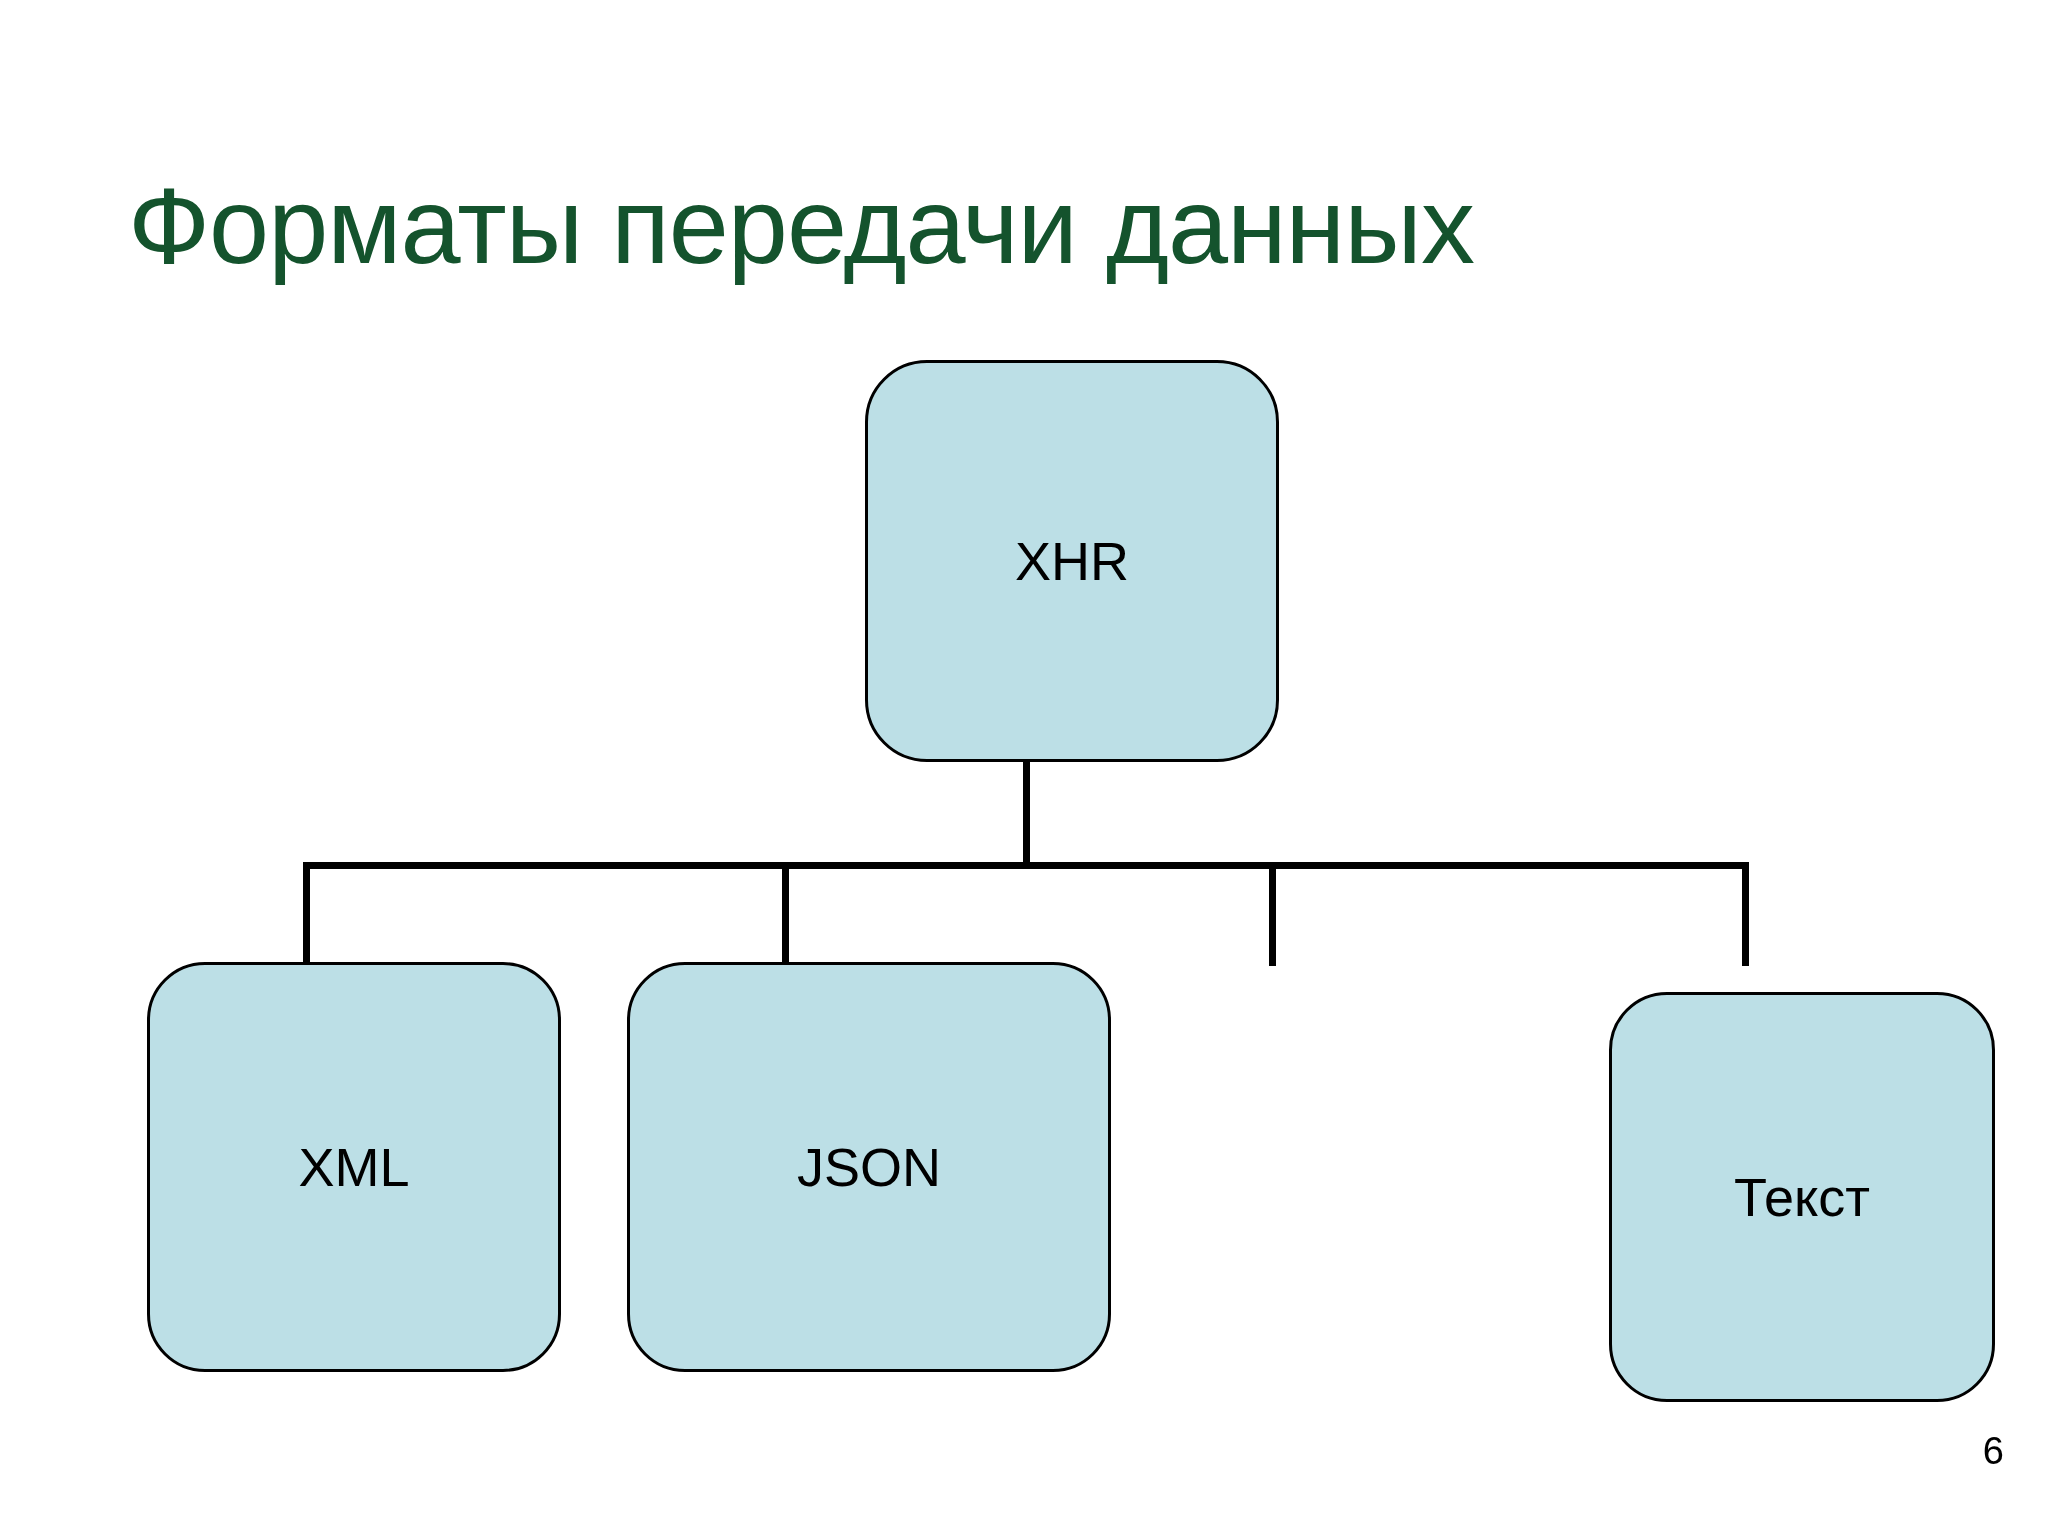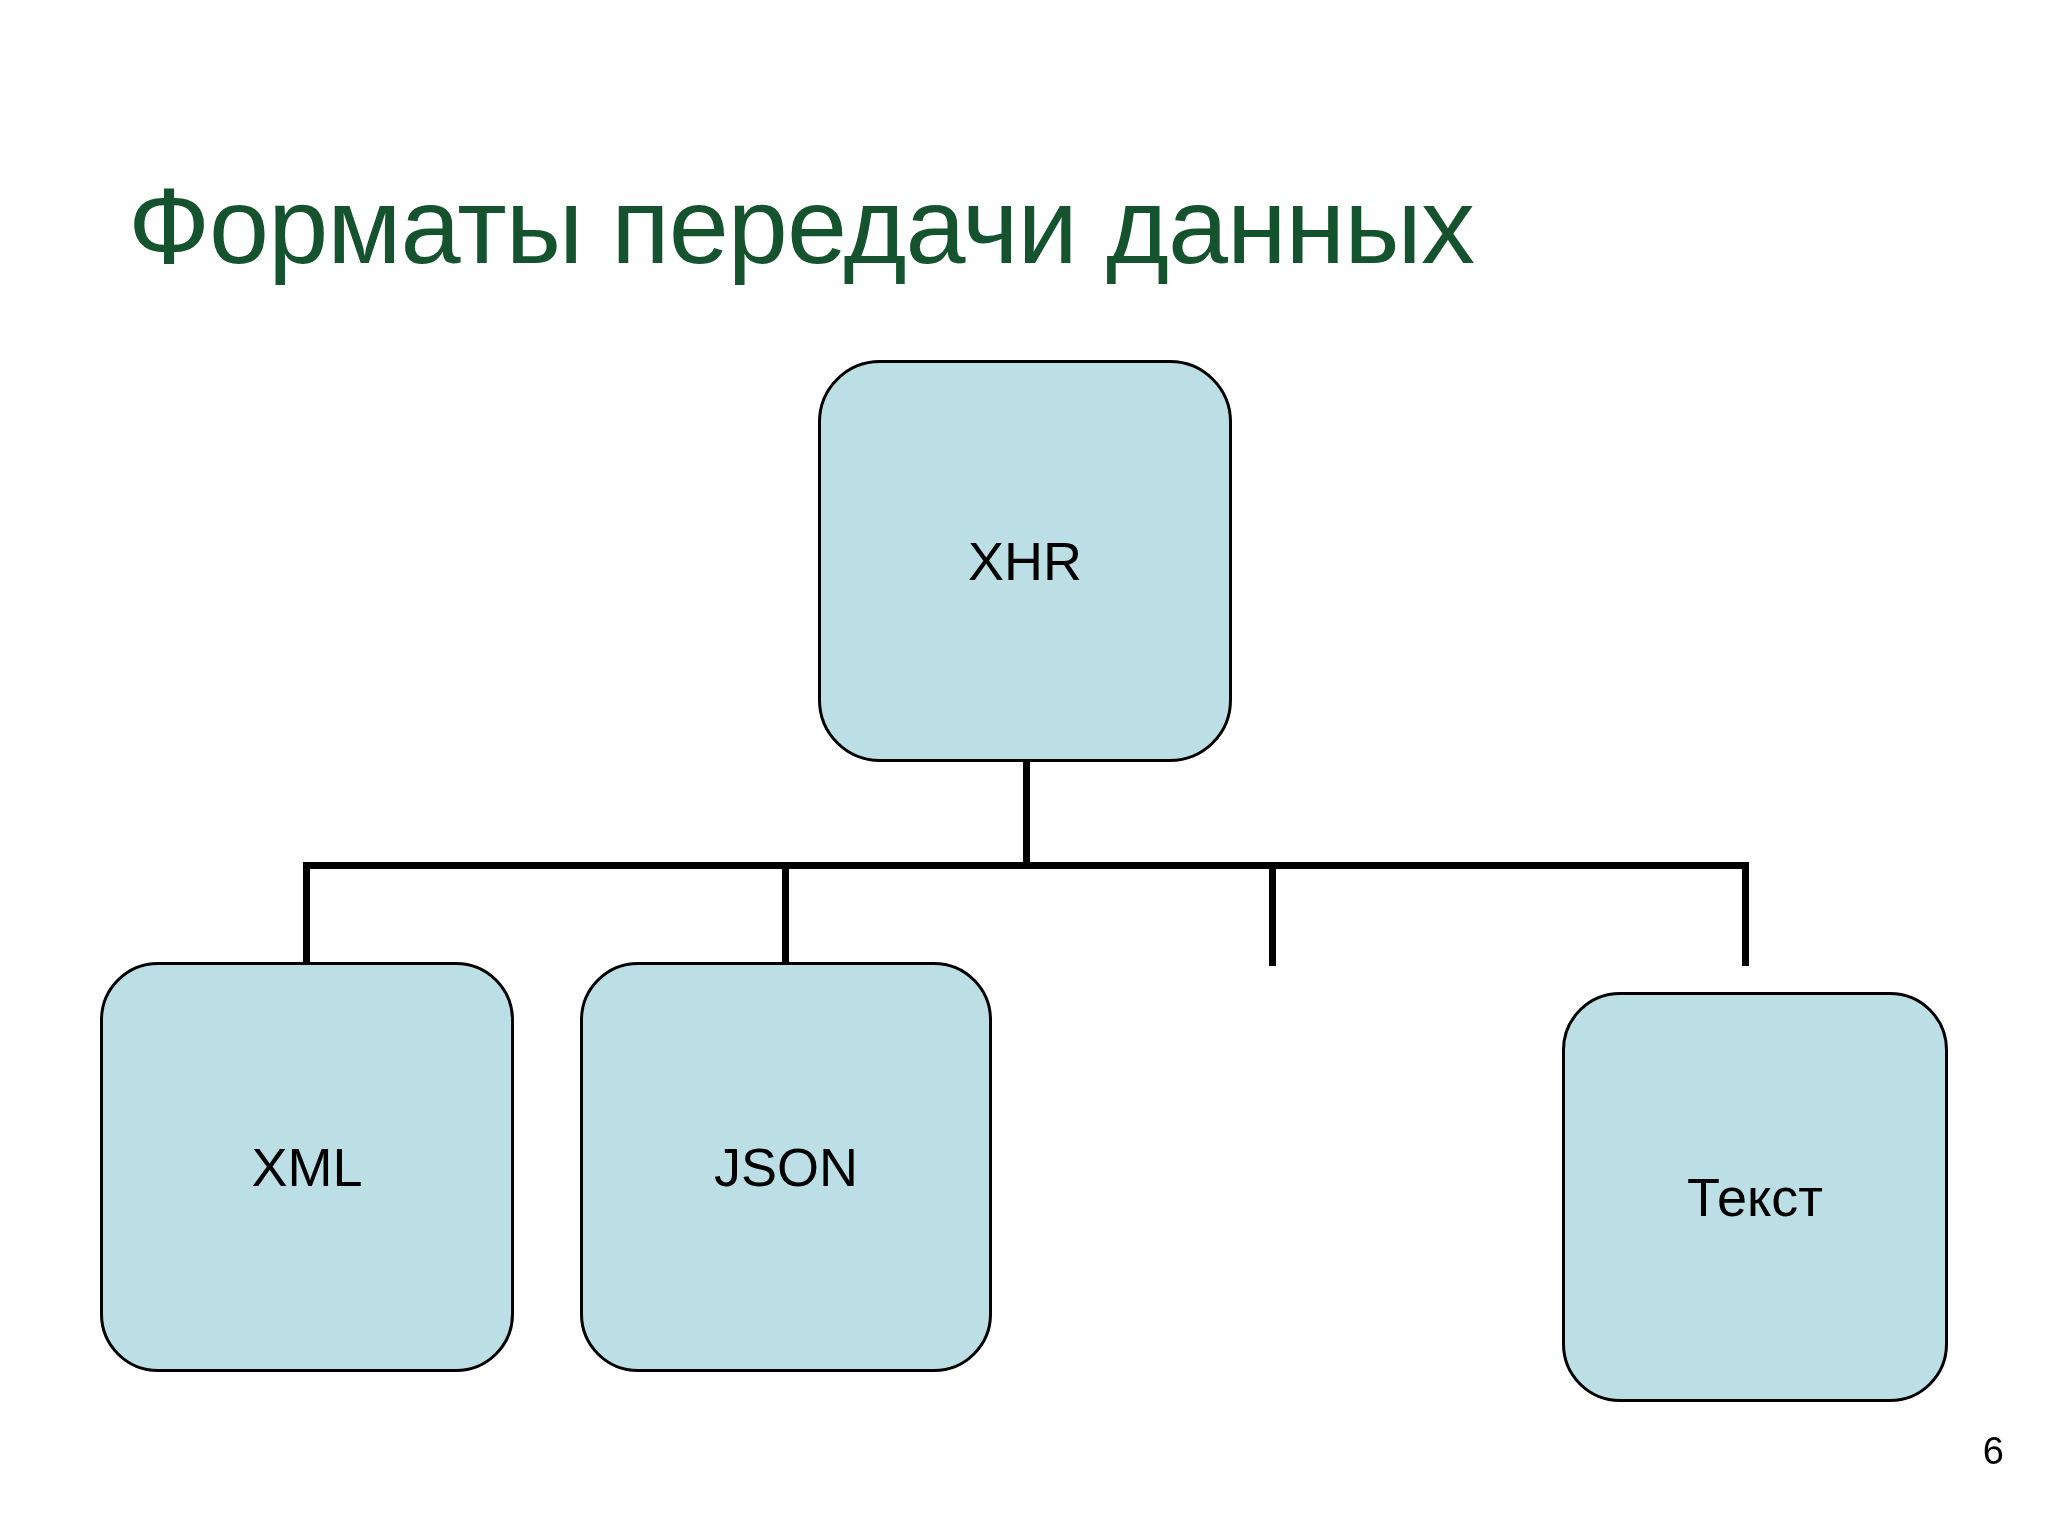--- a/index.html
+++ b/index.html
@@ -45,33 +45,34 @@
   .node {
     position: absolute;
     box-sizing: border-box;
     background: #bcdfe6;
     border: 3px solid #000000;
     border-radius: 58px;
     display: flex;
     align-items: center;
     justify-content: center;
     z-index: 2;
+    margin-left: 47px;
   }
   .node-label {
     font-size: 54px;
     font-weight: 400;
     color: #000000;
     line-height: 1;
     text-align: center;
     white-space: nowrap;
   }
 
   #node-xhr    { left: 818px;  top: 360px;  width: 414px; height: 402px; border-radius: 62px; }
   #node-xml    { left: 100px;  top: 962px;  width: 414px; height: 410px; }
-  #node-json   { left: 580px;  top: 962px;  width: 412px; height: 410px; }
+  #node-json   { left: 580px;  top: 962px;  width: 484px; height: 410px; }
   #node-xhtml  { left: 1080px; top: 962px;  width: 392px; height: 410px; }
   #node-text   { left: 1562px; top: 992px;  width: 386px; height: 410px; }
 
   
   .conn {
     position: absolute;
     background: #000000;
     z-index: 1;
   }
   #conn-bus        { left: 303px;  top: 862px; width: 1446px; height: 7px; }

